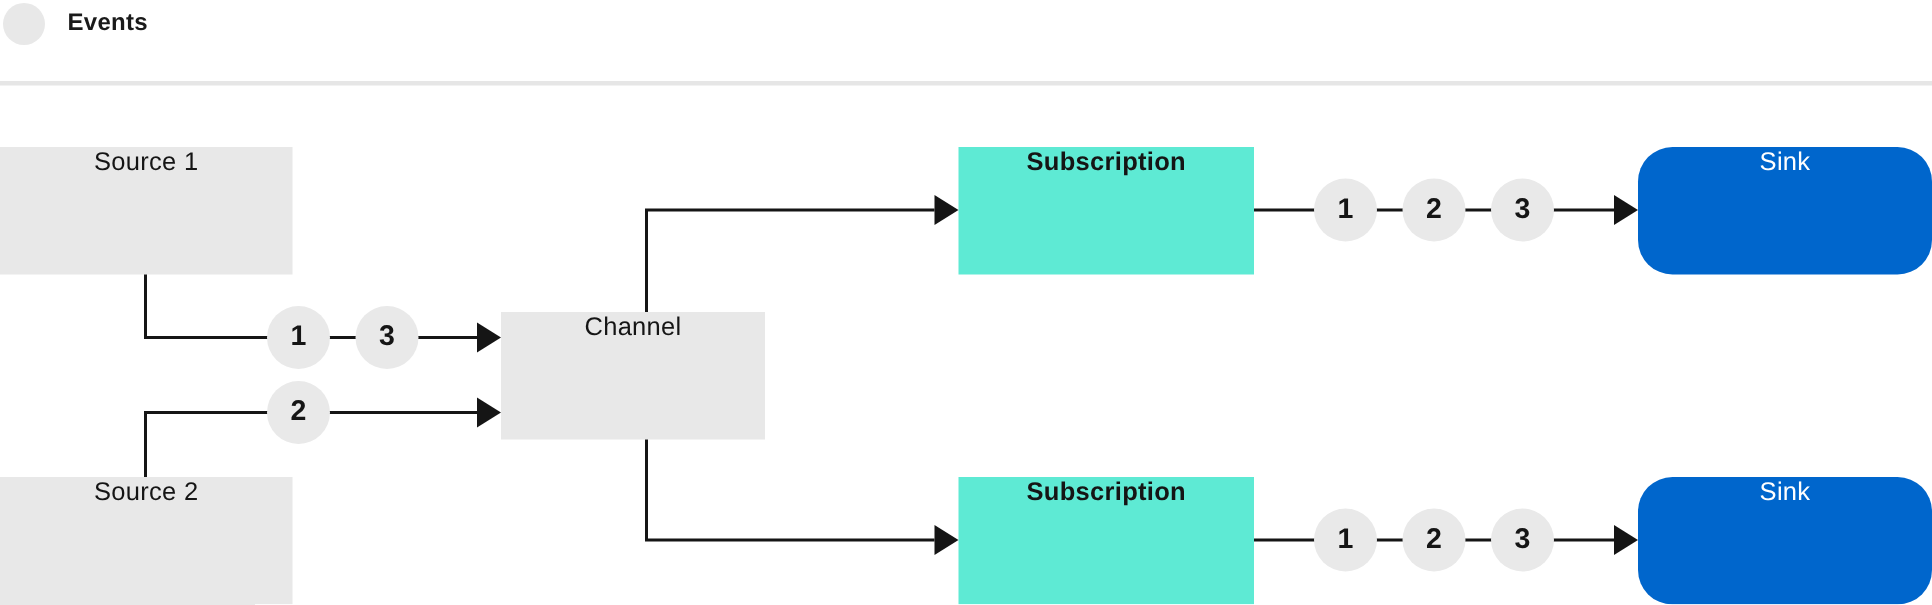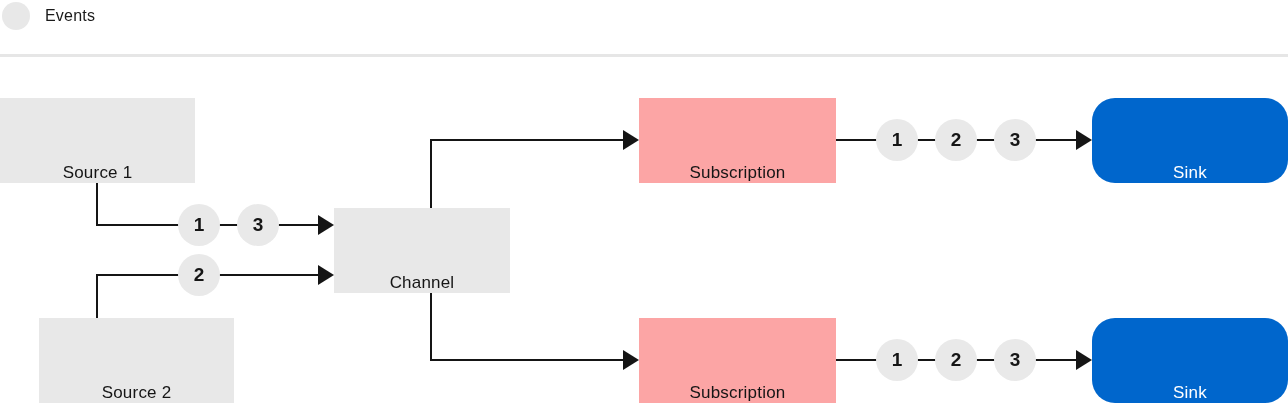--- a/index.html
+++ b/index.html
@@ -20,47 +20,47 @@
     position: absolute;
     left: 2px; top: 2px;
     width: 28px; height: 28px;
     border-radius: 50%;
     background: #e8e8e8;
   }
   .legend-label {
     position: absolute;
     left: 45px; top: 7px;
     font-size: 16px;
-    font-weight: normal;
+    font-weight: bold;
     color: #1a1a1a;
     letter-spacing: 0.2px;
   }
   .divider {
     position: absolute;
     left: 0; top: 54px;
     width: 1288px; height: 3px;
     background: #e6e6e6;
   }
   
   .node {
     position: absolute;
     height: 85px;
     display: flex;
-    align-items: flex-end;
+    align-items: flex-start;
     justify-content: center;
     font-size: 17px;
     color: #151515;
     letter-spacing: 0.2px;
   }
   .gray-node { background: #e8e8e8; }
-  .sub-node  { background: #fca5a5; }
+  .sub-node  { background: #5eead4; font-weight: bold; }
   .sink-node { background: #0066cc; color: #ffffff; border-radius: 23px; }
 
   .n-source1 { left: 0;      top: 98px;  width: 195px; }
-  .n-source2 { left: 0;      top: 318px; width: 195px; margin-left: 39px; }
+  .n-source2 { left: 0;      top: 318px; width: 195px; }
   .n-channel { left: 334px;  top: 208px; width: 176px; }
   .n-sub-t   { left: 639px;  top: 98px;  width: 197px; }
   .n-sub-b   { left: 639px;  top: 318px; width: 197px; }
   .n-sink-t  { left: 1092px; top: 98px;  width: 196px; }
   .n-sink-b  { left: 1092px; top: 318px; width: 196px; }
 
   
   .line {
     position: absolute;
     background: #151515;

